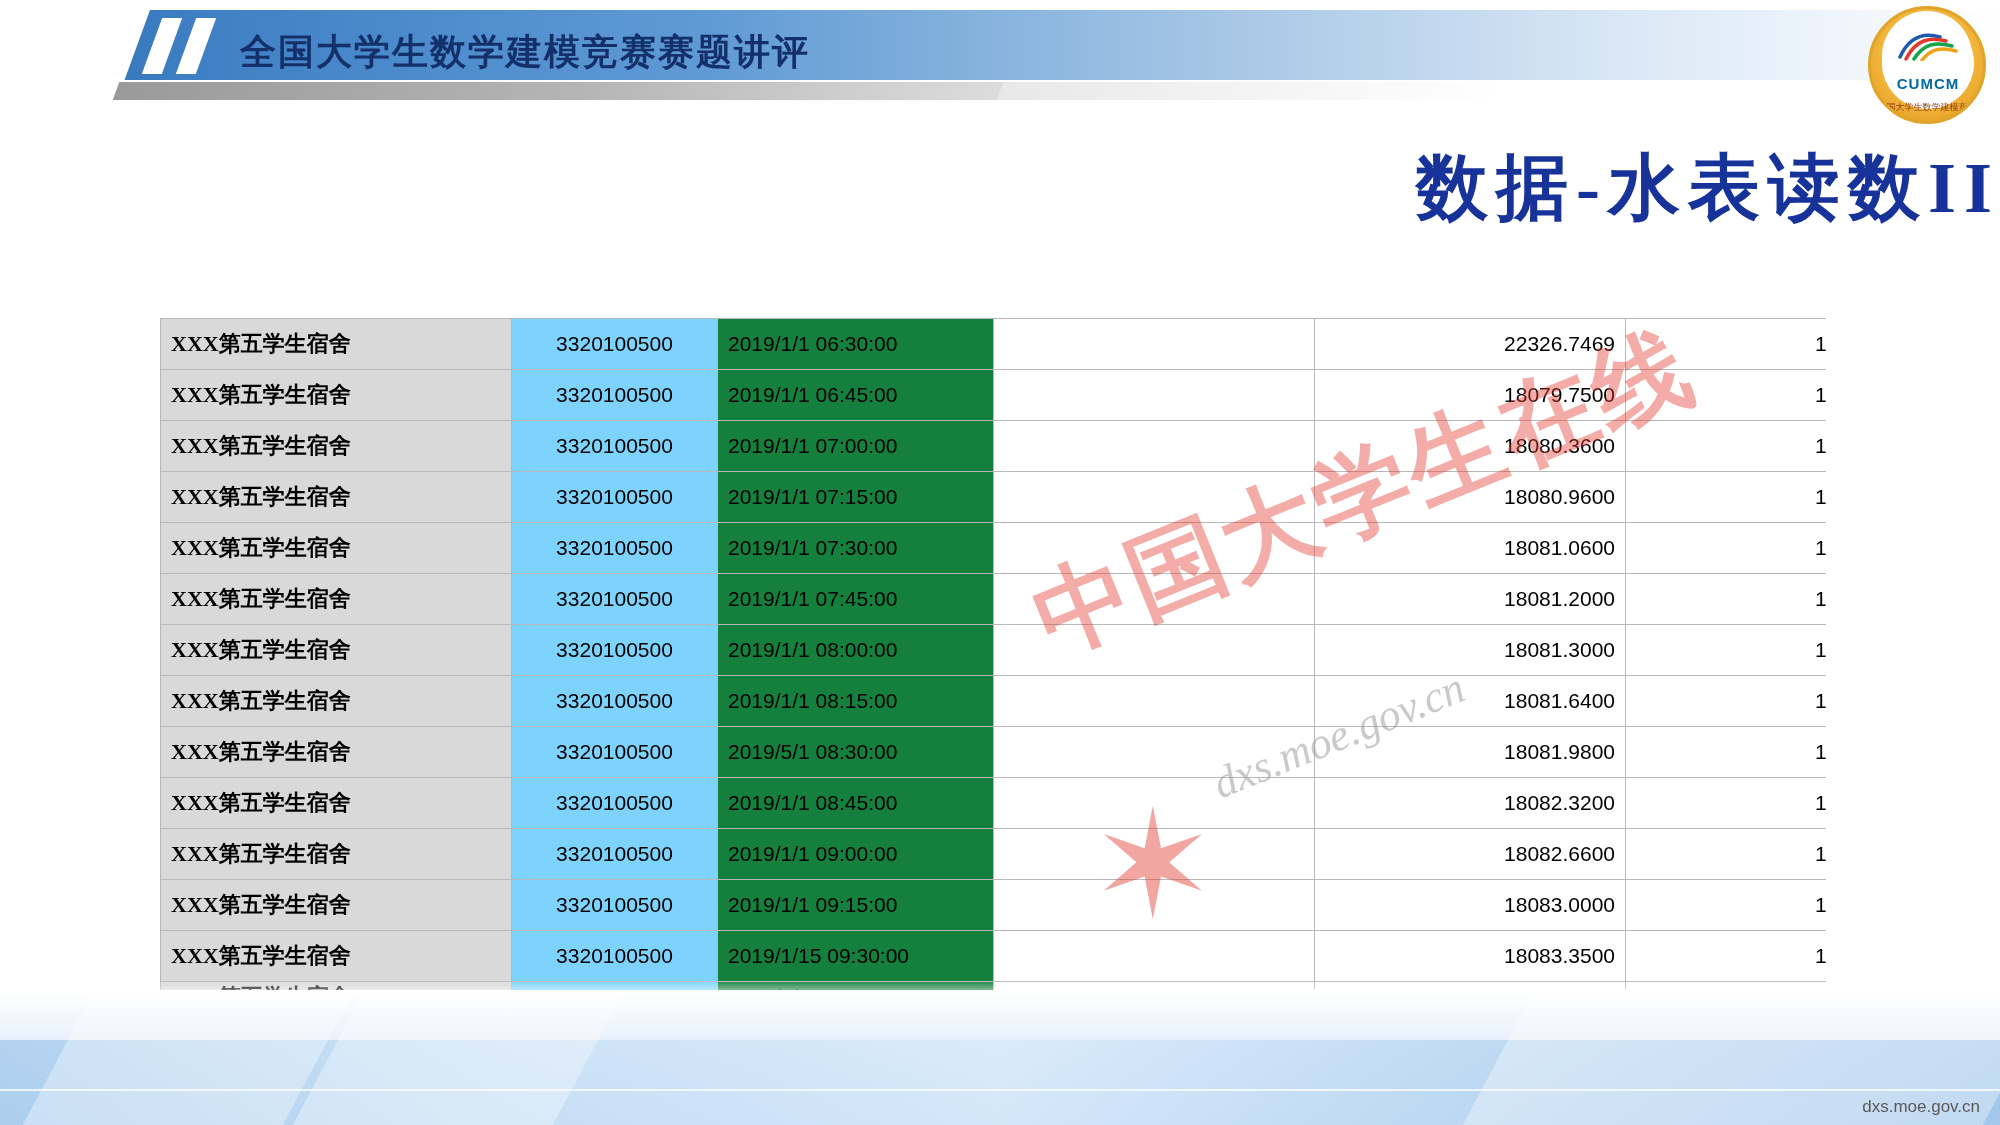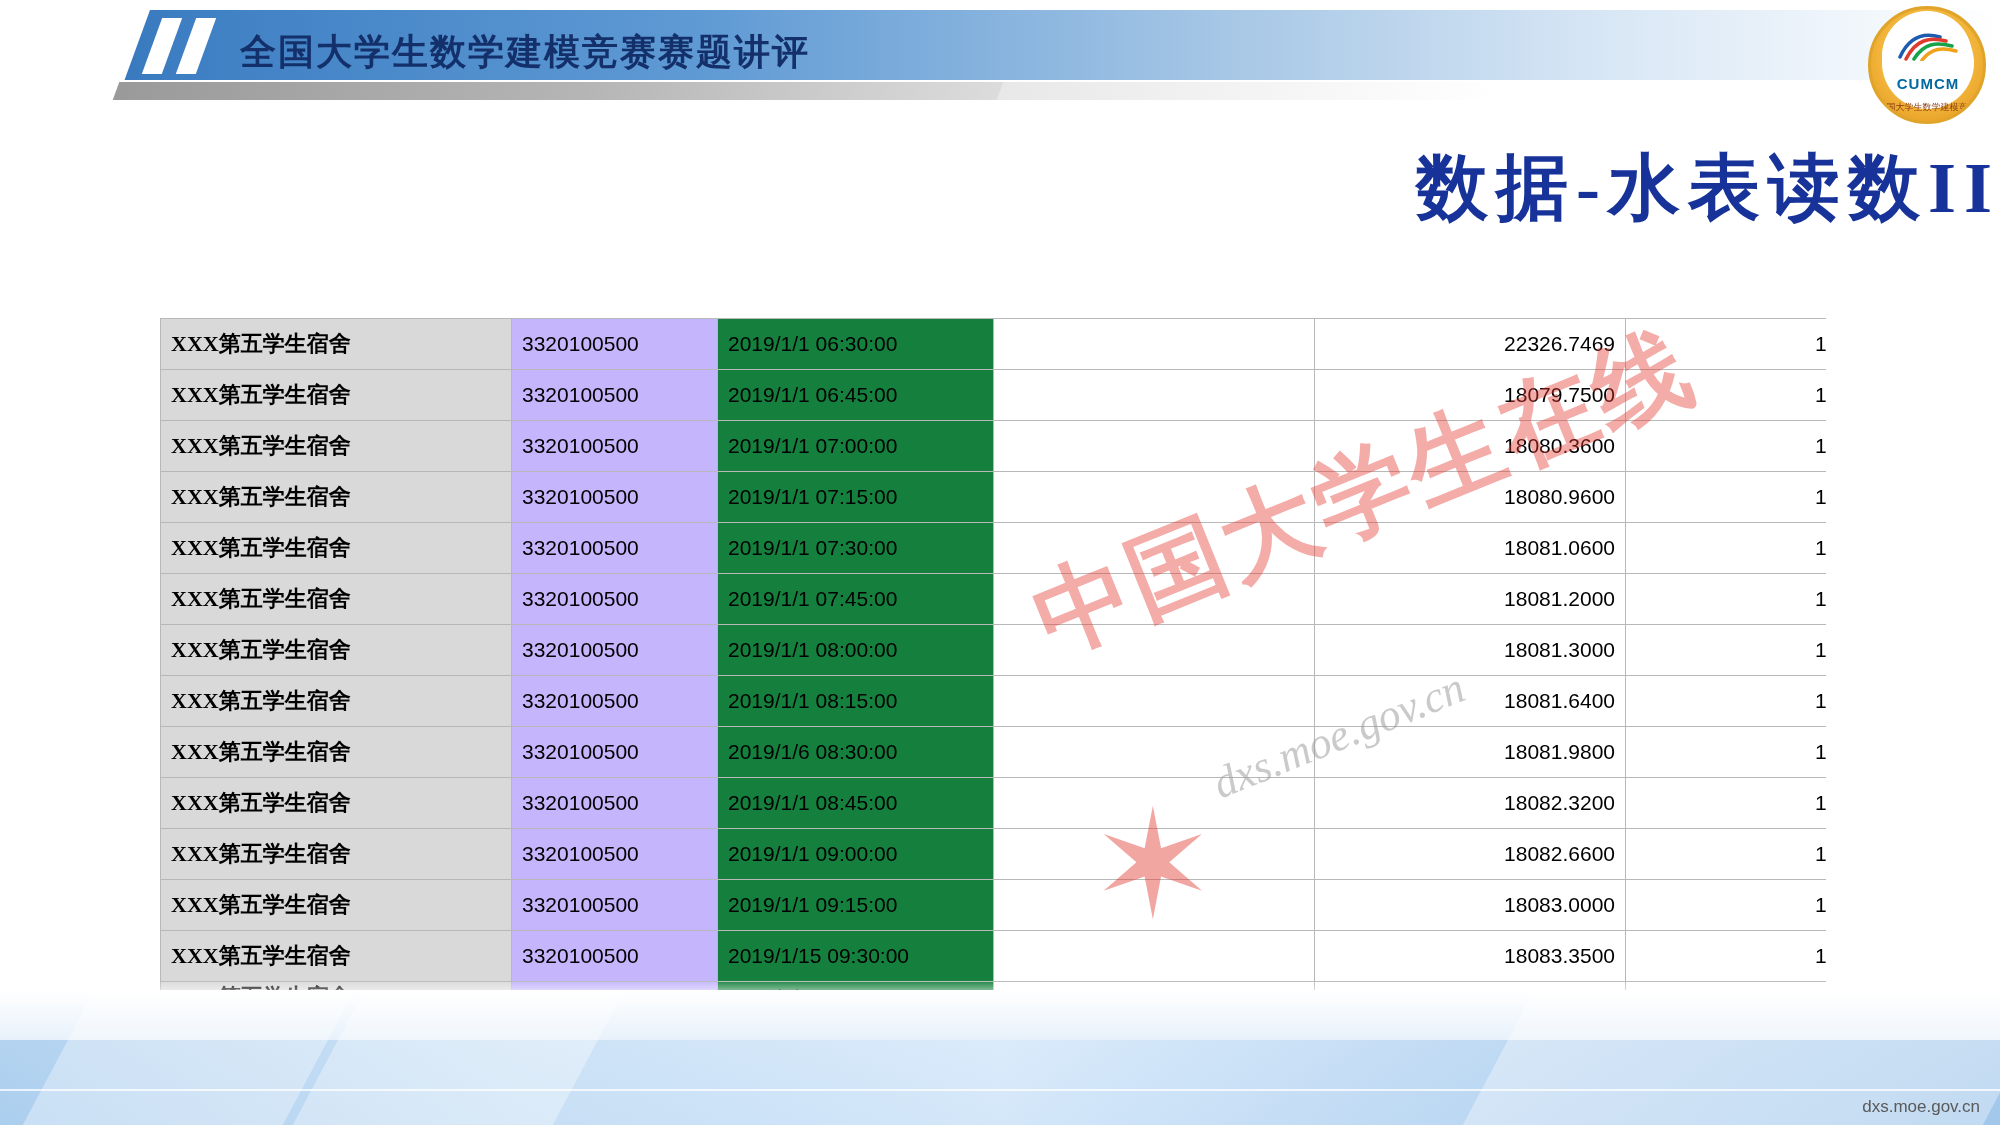--- a/index.html
+++ b/index.html
@@ -161,22 +161,22 @@
   }
   .c-site {
     width: 330px;
     background: #d9d9d9;
     font-weight: bold;
     font-family: "Liberation Serif", serif;
     font-size: 22px;
   }
   .c-id {
     width: 185px;
-    text-align: left;
-    background: #c4b5fd;
+    text-align: center;
+    background: #7dd3fc;
   }
   .c-time {
     width: 255px;
     text-align: left;
     background: #15803d;
   }
   .c-gap {
     width: 300px;
     background: #ffffff;
   }
@@ -385,21 +385,21 @@
         <td class="c-id">3320100500</td>
         <td class="c-time">2019/1/1 08:15:00</td>
         <td class="c-gap"></td>
         <td class="c-start">18081.6400</td>
         <td class="c-end">18081.9800</td>
 
       </tr>
       <tr>
         <td class="c-site">XXX第五学生宿舍</td>
         <td class="c-id">3320100500</td>
-        <td class="c-time">2019/1/6 08:30:00</td>
+        <td class="c-time">2019/5/1 08:30:00</td>
         <td class="c-gap"></td>
         <td class="c-start">18081.9800</td>
         <td class="c-end">18082.3200</td>
 
       </tr>
       <tr>
         <td class="c-site">XXX第五学生宿舍</td>
         <td class="c-id">3320100500</td>
         <td class="c-time">2019/1/1 08:45:00</td>
         <td class="c-gap"></td>

